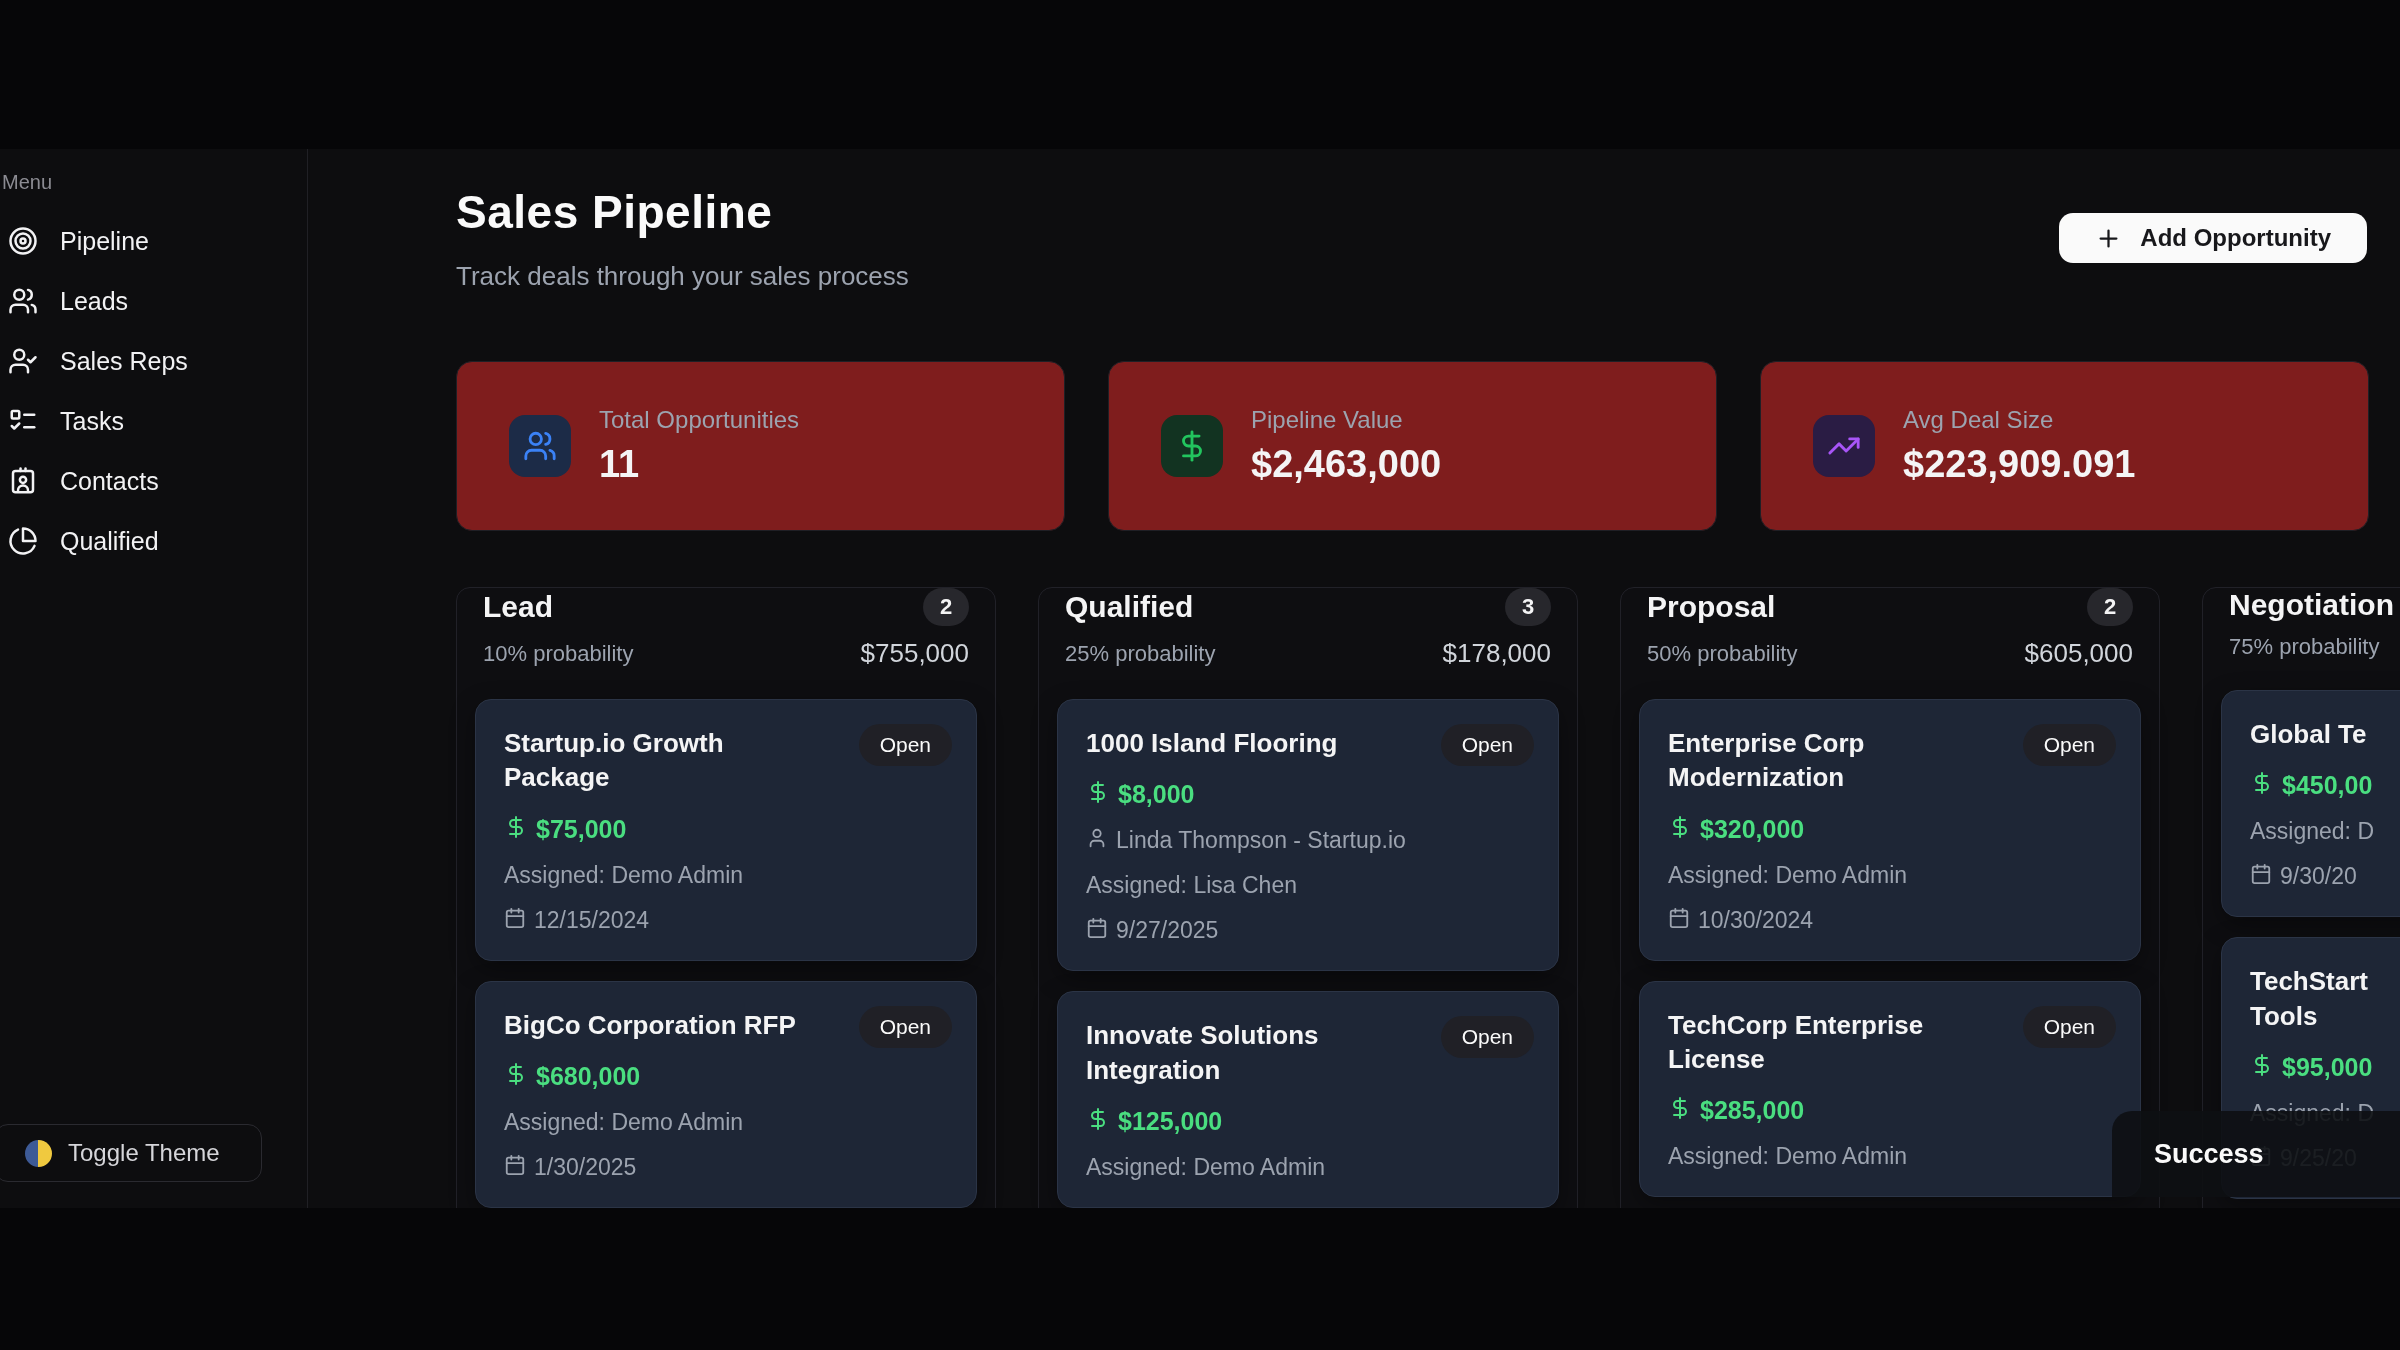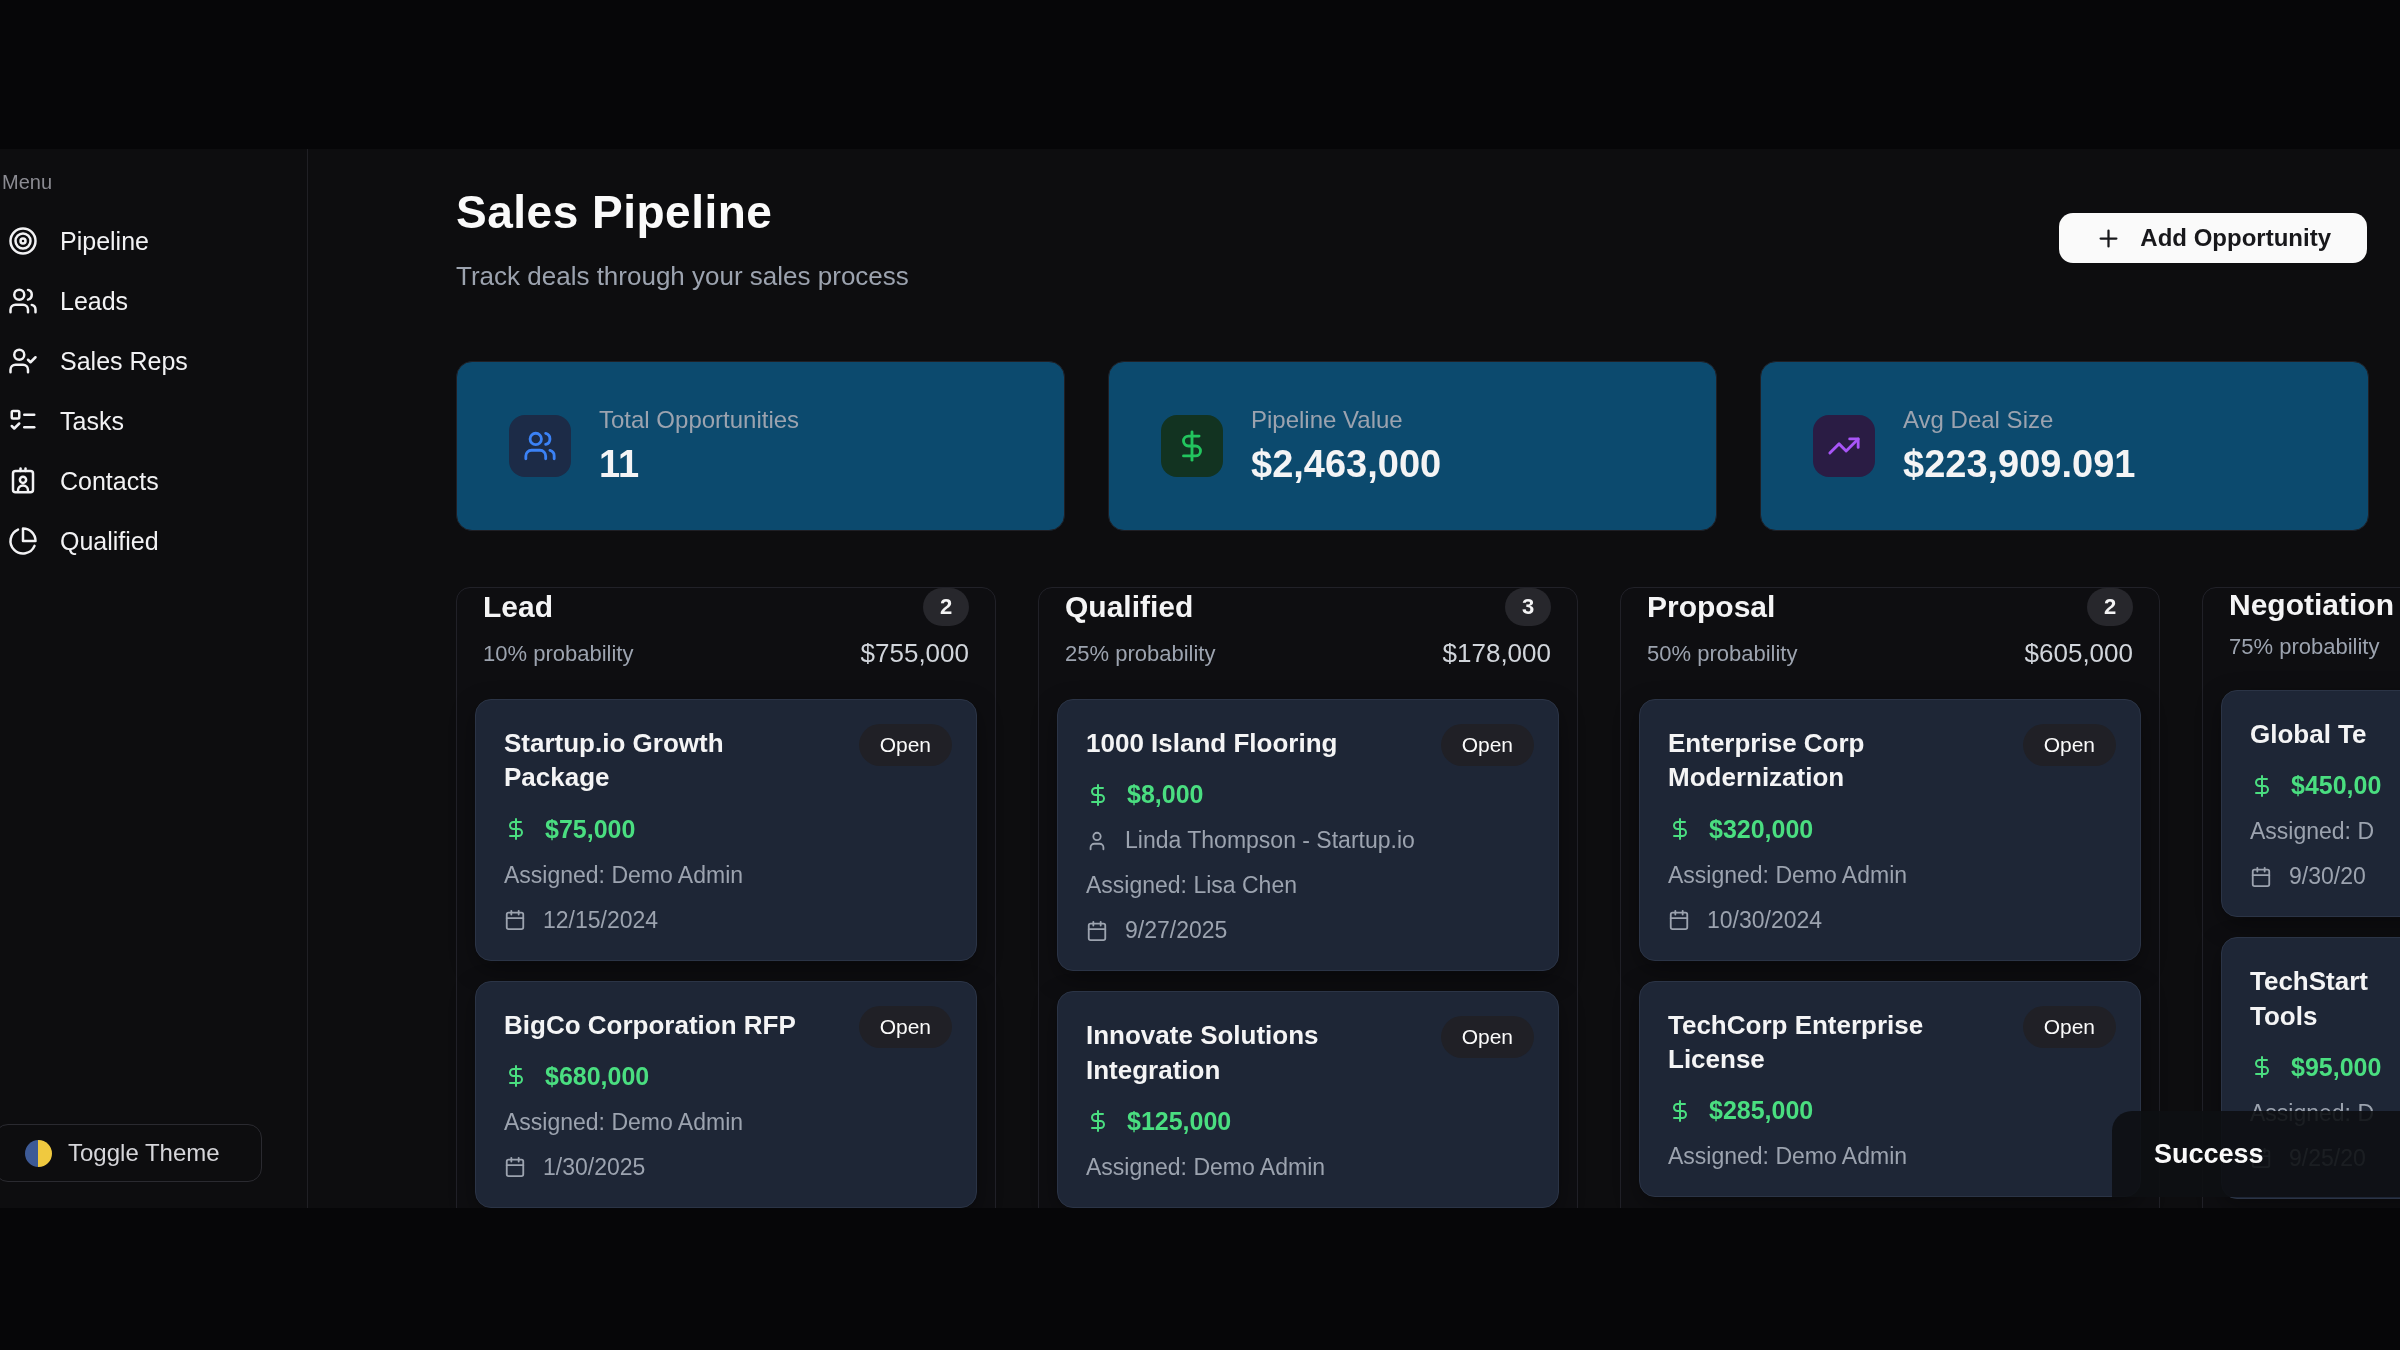--- a/index.html
+++ b/index.html
@@ -29,21 +29,21 @@
   .page-subtitle { position:absolute; left:164px; top:112px; font-size:26px; color:#9ca3af; }
   .add-btn { position:absolute; right:33px; top:64px; height:50px; padding:0 36px;
              background:#fafafa; color:#18181b; border:none; border-radius:14px;
              display:flex; align-items:center; gap:18px; font-size:24px; font-weight:600;
              font-family:inherit; cursor:pointer; }
   .add-btn svg { width:27px; height:27px; }
 
   
   .stats { position:absolute; left:164px; top:212px; display:flex; gap:43px; }
   .stat-card { width:609px; height:170px; border:1px solid #1f1f25; border-radius:16px;
-               background:#0c4a6e; display:flex; align-items:center; padding-left:52px; gap:28px; }
+               background:#7f1d1d; display:flex; align-items:center; padding-left:52px; gap:28px; }
   .stat-icon { width:62px; height:62px; border-radius:16px; display:flex; align-items:center;
                justify-content:center; flex:none; }
   .stat-icon svg { width:34px; height:34px; }
   .tile-blue   { background:#1c2b47; color:#3b82f6; }
   .tile-green  { background:#123321; color:#22c55e; }
   .tile-purple { background:#2a1c44; color:#a855f7; }
   .stat-label { font-size:24px; color:#9ca3af; margin-bottom:9px; }
   .stat-value { font-size:38px; font-weight:700; color:#f4f4f5; }
 
   
@@ -61,21 +61,21 @@
   .col-total { font-size:26px; color:#d1d5db; }
   .cards { margin:30px 18px 0 18px; display:flex; flex-direction:column; gap:20px; }
   .deal-card { background:#1e2636; border:1px solid #2b3446; border-radius:16px;
                padding:26px 28px; position:relative; box-shadow:0 8px 24px rgba(0,0,0,.35);
                cursor:pointer; }
   .deal-title { font-size:26px; font-weight:600; color:#f4f4f5; line-height:1.32;
                 max-width:305px; white-space:pre-line; }
   .status-badge { position:absolute; top:24px; right:24px; background:#202026; border-radius:999px;
                   padding:9px 21px; font-size:21px; font-weight:400; color:#fafafa; }
   .card-rows { display:flex; flex-direction:column; gap:18px; margin-top:20px; }
-  .row { display:flex; align-items:center; gap:17px; font-size:23px; color:#9ca3af; }
+  .row { display:flex; gap:8px; font-size:23px; color:#9ca3af; }
   .row svg { width:22px; height:22px; flex:none; }
   .row.amount { color:#4ade80; font-size:25px; font-weight:700; }
   .row.amount svg { width:24px; height:24px; }
 
   
   .toast { position:absolute; left:2112px; top:962px; width:380px; height:86px;
            background:rgba(13,15,19,.9); border-top-left-radius:20px;
            display:flex; align-items:center; padding-left:42px; z-index:5; }
   .toast-title { font-size:27px; font-weight:700; color:#fafafa; }
 

